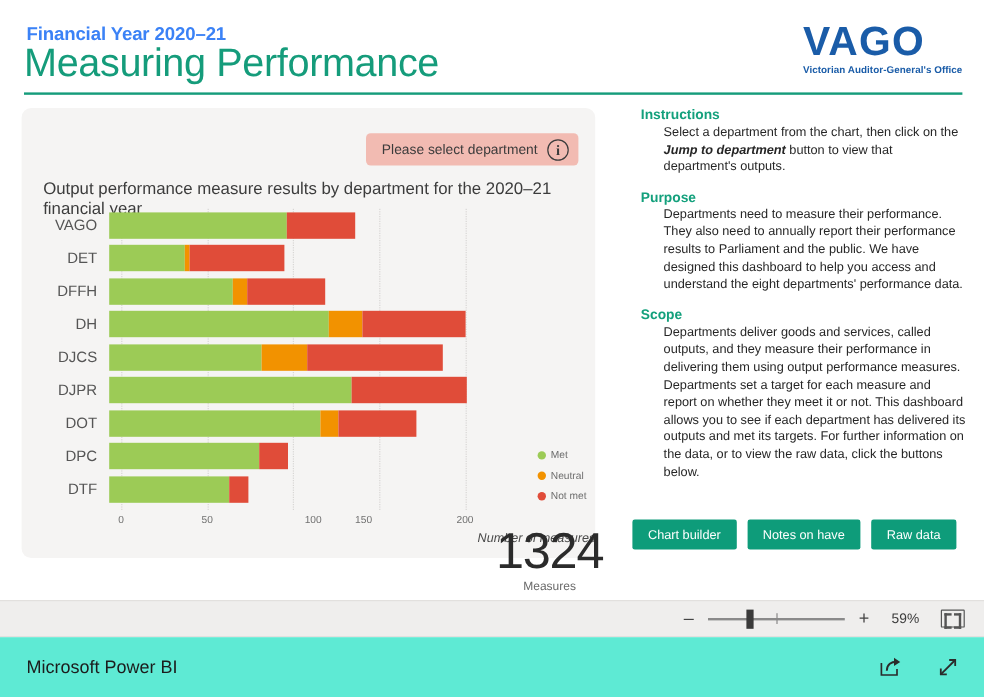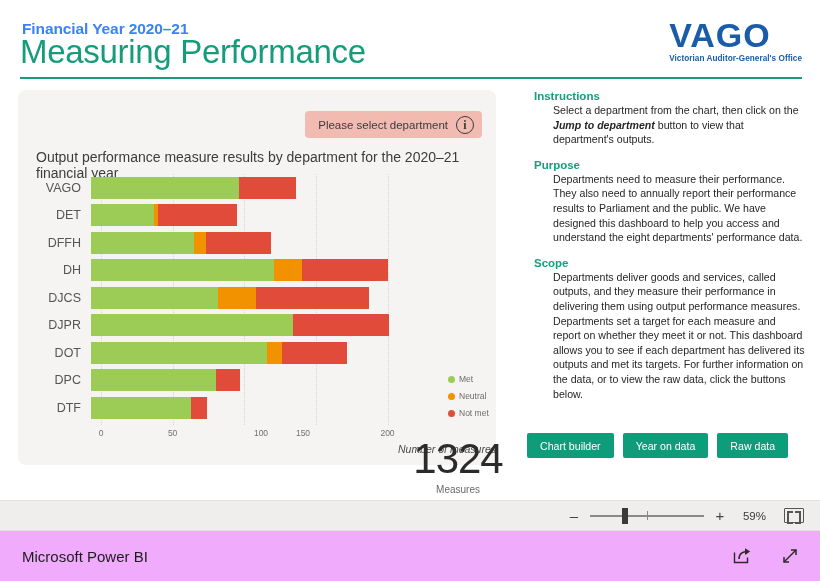--- a/index.html
+++ b/index.html
@@ -159,21 +159,21 @@
   .fit-icon::before, .fit-icon::after {
     content: ""; position: absolute; top: 2px; width: 4px; height: 9px;
     border-top: 2px solid #555; border-bottom: 2px solid #555;
   }
   .fit-icon::before { left: 2px; border-left: 2px solid #555; }
   .fit-icon::after { right: 2px; border-right: 2px solid #555; }
 
   
   .bottombar {
     position: absolute; left: 0; top: 531px; width: 820px; height: 50px;
-    background: #f0abfc; display: flex; align-items: center; padding-left: 48px;
+    background: #5eead4; display: flex; align-items: center; padding-left: 48px;
   }
   .pbi-name {
     position: absolute; left: 22px; font-size: 15px; color: #1c1c1c;
   }
   .bb-icons { position: absolute; right: 20px; display: flex; gap: 28px; align-items: center; }
   .bb-icon { width: 20px; height: 20px; color: #2b2b2b; }
 </style>
 </head>
 <body>
 
@@ -324,21 +324,21 @@
           <div class="sec-body">Departments need to measure their performance. They also need to annually report their performance results to Parliament and the public. We have designed this dashboard to help you access and understand the eight departments' performance data.</div>
         </div>
         <div class="sec">
           <div class="sec-head">Scope</div>
           <div class="sec-body">Departments deliver goods and services, called outputs, and they measure their performance in delivering them using output performance measures. Departments set a target for each measure and report on whether they meet it or not. This dashboard allows you to see if each department has delivered its outputs and met its targets. For further information on the data, or to view the raw data, click the buttons below.</div>
         </div>
       </div>
 
     <div class="btn-row" id="btn-row">
         <button class="btn">Chart builder</button>
-        <button class="btn">Year on data</button>
+        <button class="btn">Notes on have</button>
         <button class="btn">Raw data</button>
       </div>
   </div>
 
   <div class="strip">
     <span class="zm-minus">–</span>
     <div class="zm-track">
       <div class="zm-thumb"></div>
       <div class="zm-notch"></div>
     </div>

